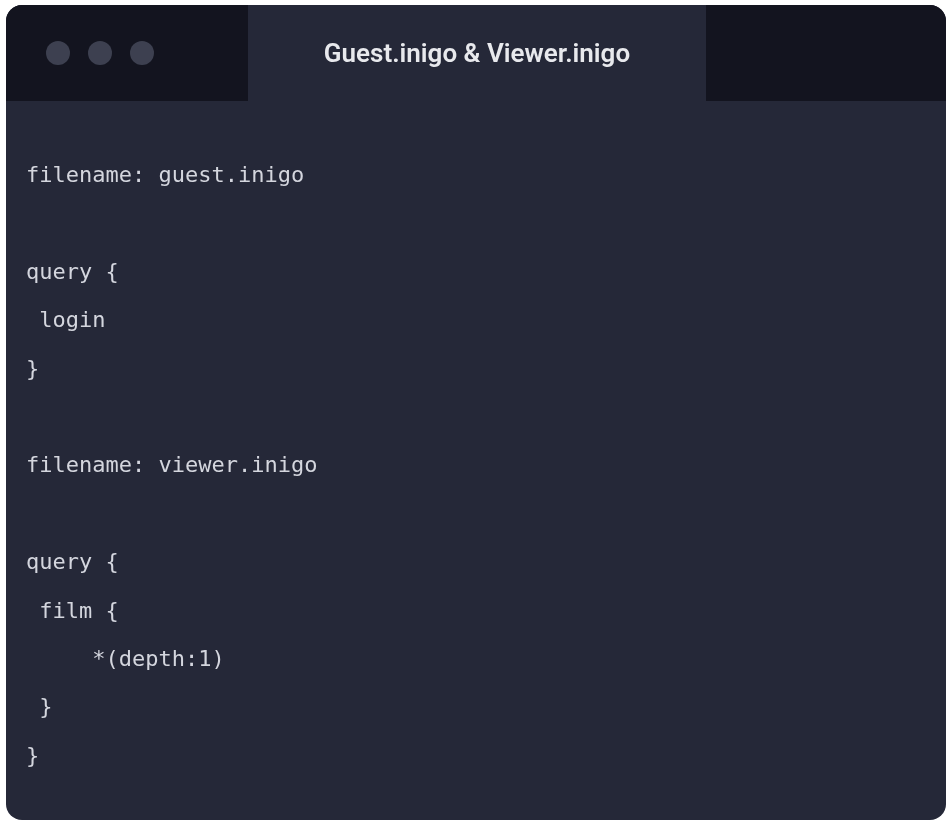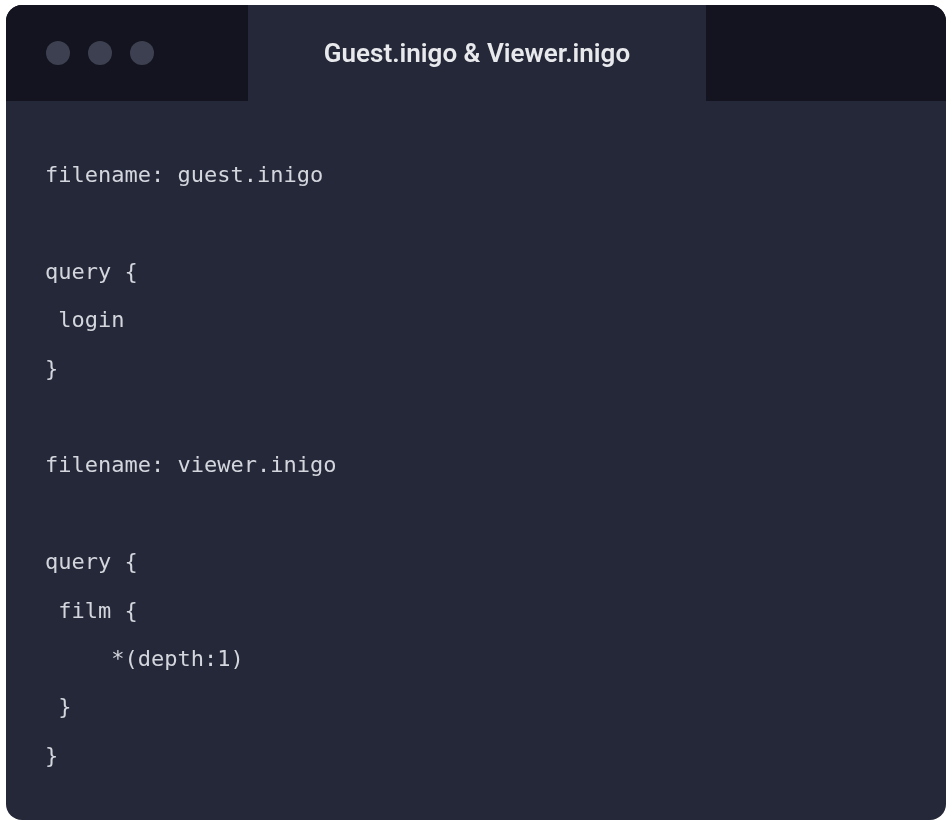--- a/index.html
+++ b/index.html
@@ -54,21 +54,21 @@
       justify-content: center;
       border-radius: 0;
     }
     .tab-title {
       color: #e8e9ed;
       font-family: -apple-system, BlinkMacSystemFont, "Segoe UI", Roboto, sans-serif;
       font-size: 26px;
       font-weight: 600;
     }
     .code-area {
-      padding: 50px 50px 40px 39px;
+      padding: 50px 50px 40px 20px;
       font-family: "SF Mono", "Monaco", "Menlo", "Consolas", monospace;
       font-size: 22px;
       line-height: 2.2;
       color: #d4d6de;
       white-space: pre;
     }
   </style>
 </head>
 <body>
 

